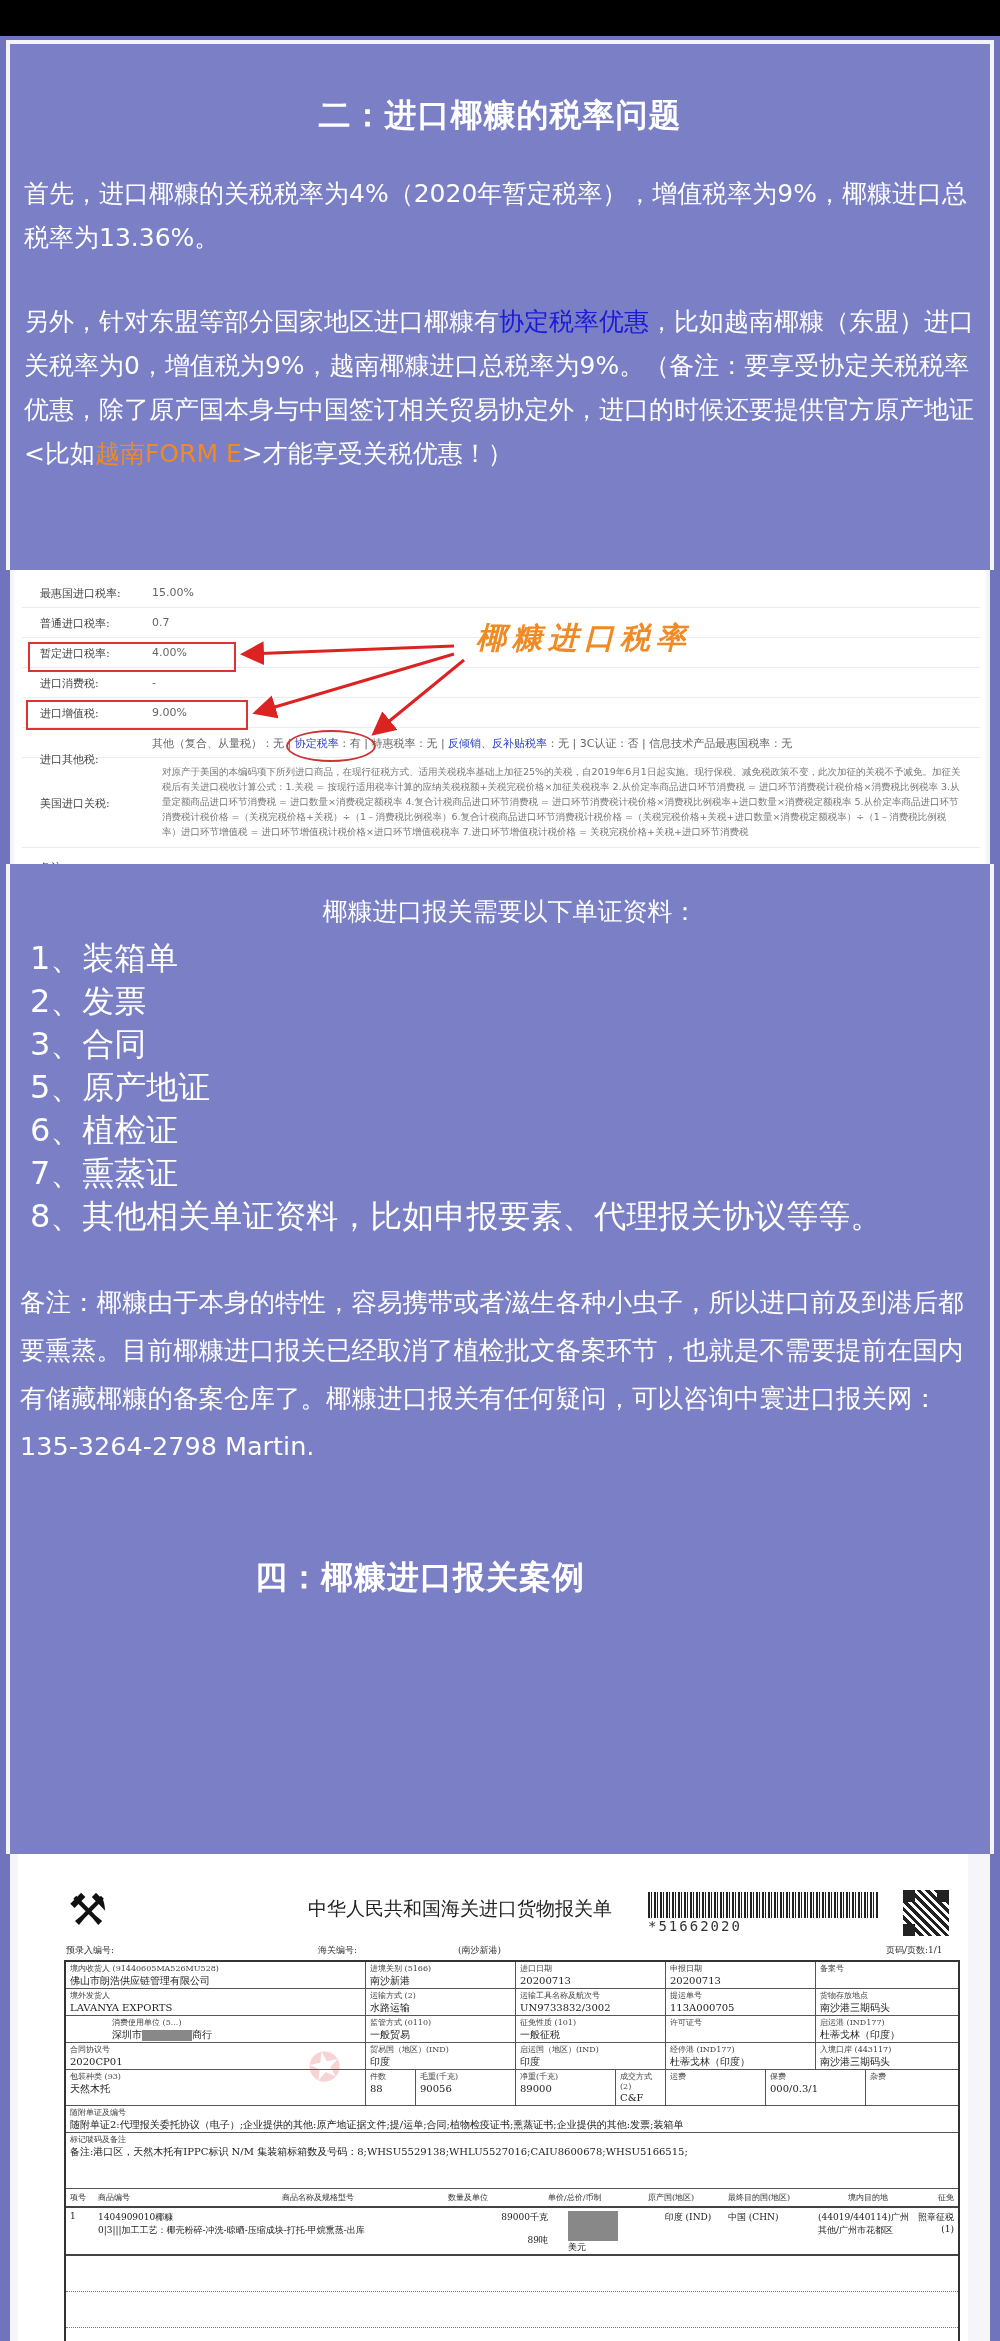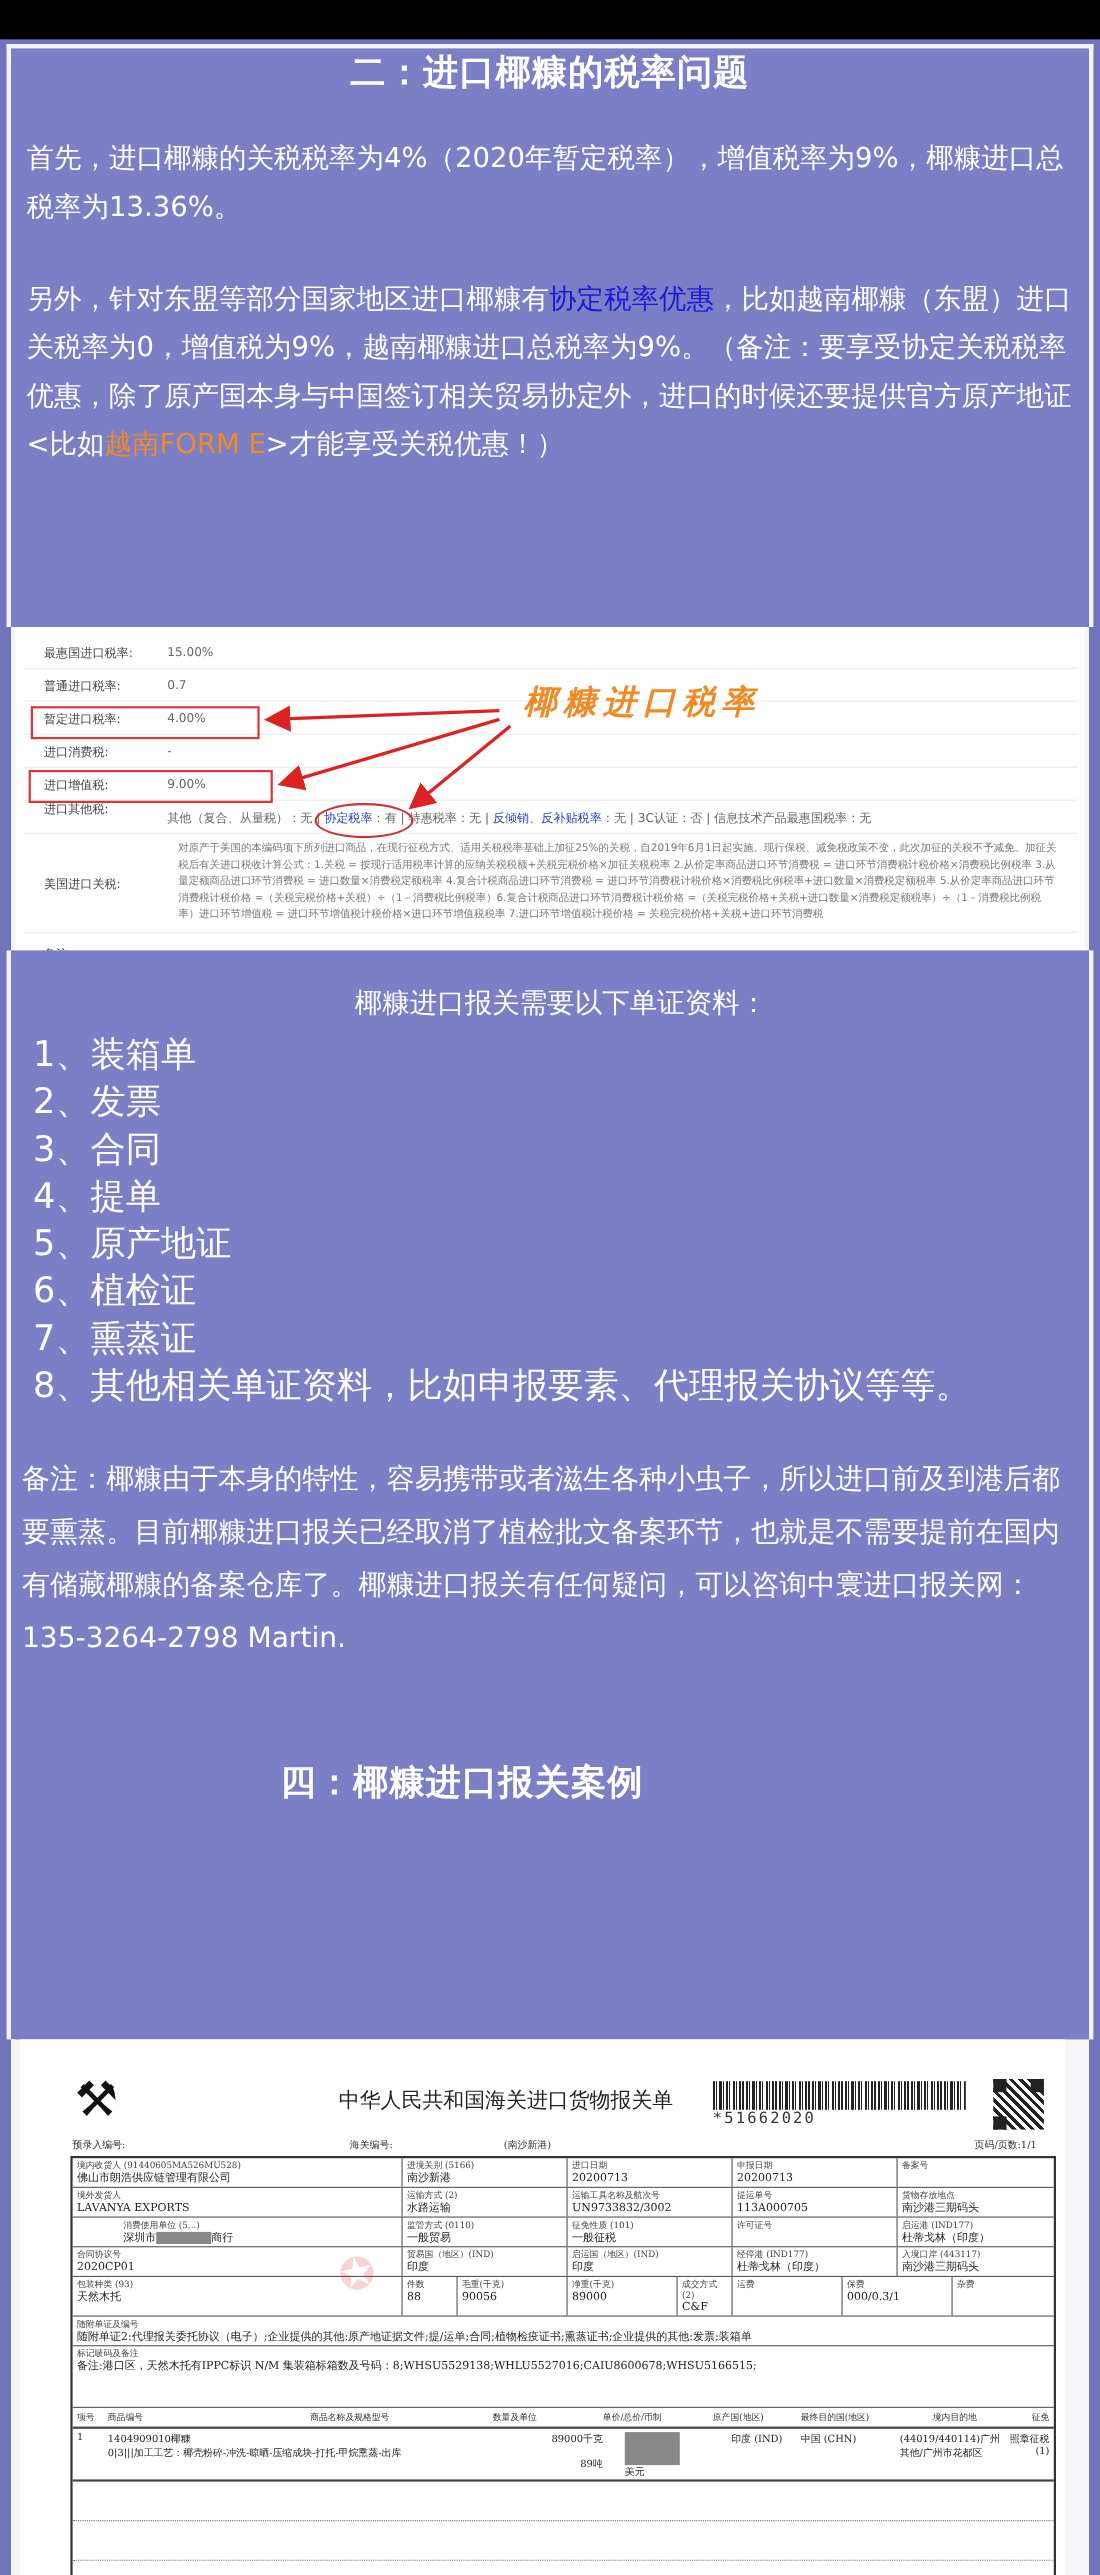--- a/index.html
+++ b/index.html
@@ -53,21 +53,21 @@
   .stamp { position: absolute; left: 290px; top: 190px; color: rgba(220,60,60,0.22); font-size: 40px; transform: rotate(-12deg); font-family: "DejaVu Serif", serif; }
 </style>
 </head>
 <body>
 
 <div class="topbar"></div>
 
 <div class="page">
 
   <div class="panel panel1">
-    <div class="h2" style="">二：进口椰糠的税率问题</div>
+    <div class="h2" style="margin-top:50px;">二：进口椰糠的税率问题</div>
     <div class="para" style="margin-top:34px;">首先，进口椰糠的关税税率为4%（2020年暂定税率），增值税率为9%，椰糠进口总税率为13.36%。</div>
     <div class="para" style="margin-top:40px;">
       <span>另外，针对东盟等部分国家地区进口椰糠有</span><span class="blue">协定税率优惠</span><span>，比如越南椰糠（东盟）进口关税率为0，增值税为9%，越南椰糠进口总税率为9%。（备注：要享受协定关税税率优惠，除了原产国本身与中国签订相关贸易协定外，进口的时候还要提供官方原产地证&lt;比如</span><span class="orange">越南FORM E</span><span>&gt;才能享受关税优惠！）</span>
     </div>
   </div>
 
   <div class="tariff">
     <div class="trow" style="top:8px;height:30px;">
       <span class="lab" style="top:8px;">最惠国进口税率:</span>
       <span class="val" style="top:8px;">15.00%</span>
@@ -82,21 +82,21 @@
     </div>
     <div class="trow" style="top:98px;height:30px;">
       <span class="lab" style="top:8px;">进口消费税:</span>
       <span class="val" style="top:8px;">-</span>
     </div>
     <div class="trow" style="top:128px;height:30px;">
       <span class="lab" style="top:8px;">进口增值税:</span>
       <span class="val" style="top:8px;">9.00%</span>
     </div>
     <div class="trow" style="top:158px;height:30px;">
-      <span class="lab" style="top:0;">进口其他税:</span>
+      <span class="lab" style="top:24px;">进口其他税:</span>
       <span class="val" style="top:8px;white-space:nowrap;">
         <span>其他（复合、从量税）：无 |</span>
         <span class="tlink">协定税率</span><span>：有</span>
         <span>| 特惠税率：无 |</span>
         <span class="tlink">反倾销、反补贴税率</span><span>：无 | 3C认证：否 | 信息技术产品最惠国税率：无</span>
       </span>
     </div>
     <div class="trow" style="top:188px;height:90px;border-bottom:1px solid #ececec;">
       <span class="lab" style="top:38px;">美国进口关税:</span>
     </div>
@@ -121,21 +121,20 @@
     </svg>
     <div class="anno">椰糠进口税率</div>
   </div>
 
   <div class="panel panel2">
     <div class="list bold" style="margin-top:26px;font-size:25px;">椰糠进口报关需要以下单证资料：</div>
     <div class="list" style="margin-top:4px;">
       <div>1、装箱单</div>
       <div>2、发票</div>
       <div>3、合同</div>
-      <div>4、提单</div>
       <div>5、原产地证</div>
       <div>6、植检证</div>
       <div>7、熏蒸证</div>
       <div>8、其他相关单证资料，比如申报要素、代理报关协议等等。</div>
     </div>
     <div class="para" style="margin-top:40px;font-size:25.5px;line-height:48px;padding:0 10px;">
       <span class="bold">备注</span><span>：椰糠由于本身的特性，容易携带或者滋生各种小虫子，所以进口前及到港后都要熏蒸。目前椰糠进口报关已经取消了植检批文备案环节，也就是不需要提前在国内有储藏椰糠的备案仓库了。椰糠进口报关有任何疑问，可以咨询中寰进口报关网：135-3264-2798 Martin.</span>
     </div>
     <div class="h2" style="margin-top:86px;padding-right:160px;">四：椰糠进口报关案例</div>
   </div>

